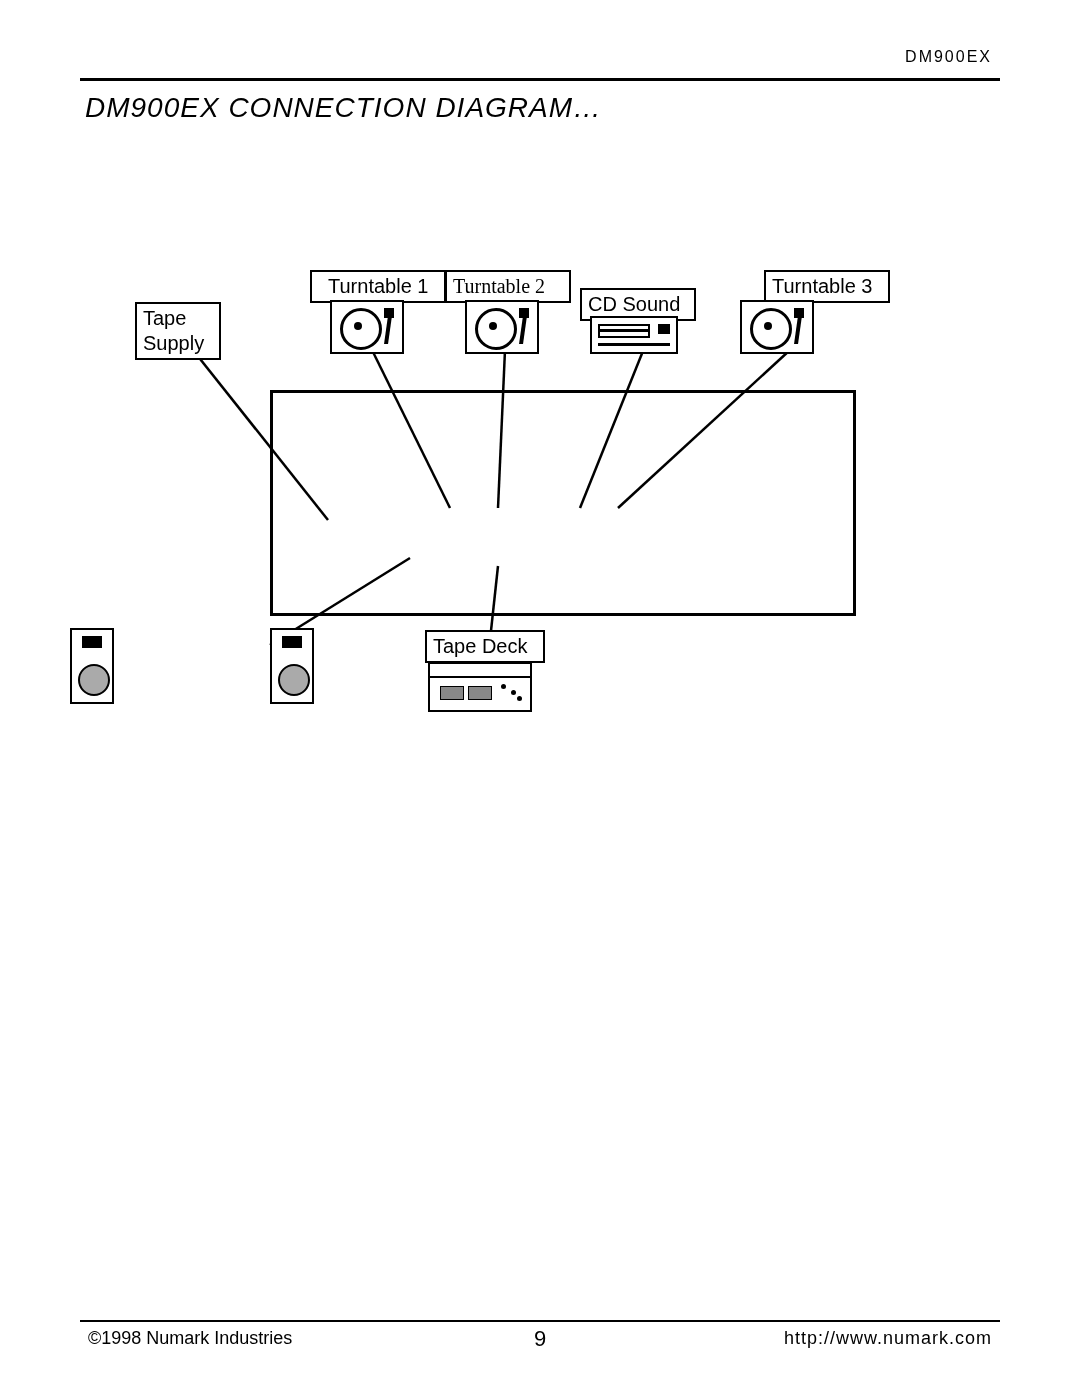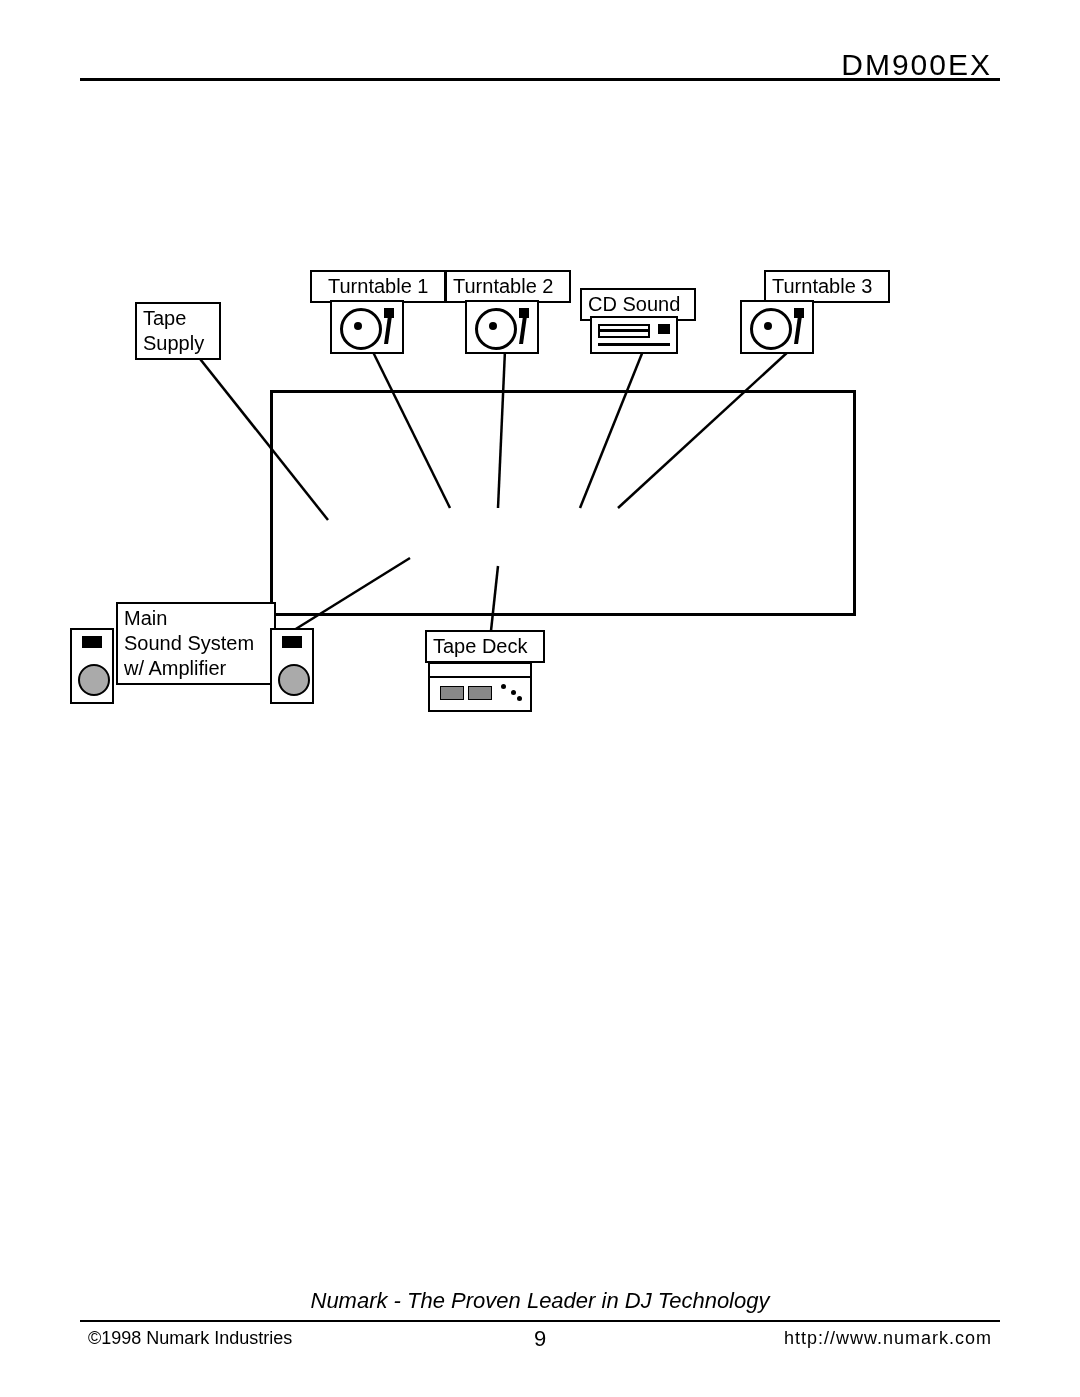--- a/index.html
+++ b/index.html
@@ -1,18 +1,18 @@
 <!DOCTYPE html>
 <html><head>
 <meta charset="utf-8">
 <style>
   html,body{margin:0;padding:0;background:#fff;font-family:Arial,Helvetica,sans-serif;}
   .page{position:relative;width:1080px;height:1397px;margin:0 auto;background:#fff;}
   .hr-top{position:absolute;left:80px;right:80px;top:78px;border-top:3px solid #000;}
-  .hdr-model{position:absolute;right:88px;top:48px;font-size:30px;letter-spacing:2px;}
+  .hdr-model{position:absolute;right:88px;top:48px;font-size:16px;letter-spacing:2px;}
   .title{position:absolute;left:85px;top:92px;font-size:28px;font-style:italic;letter-spacing:1px;}
   .diagram{position:absolute;left:80px;top:250px;width:920px;height:520px;}
   .box{position:absolute;border:2.5px solid #000;background:#fff;text-align:left;padding:2px 6px;font-size:20px;line-height:1.25;z-index:10;}
   .mixer{position:absolute;border:3px solid #000;background:#fff;}
   .jack{position:absolute;width:22px;height:22px;border:3px solid #000;border-radius:50%;background:#fff;}
   .dot-black{position:absolute;width:30px;height:30px;border-radius:50%;background:#000;}
   .dot-gray{position:absolute;width:28px;height:28px;border:2px solid #000;border-radius:50%;background:#aaa;}
   .small-rect{position:absolute;width:30px;height:12px;border:2px solid #000;background:#fff;}
   svg.lines{position:absolute;left:0;top:0;width:920px;height:520px;z-index:5;}
   
@@ -45,20 +45,21 @@
   .foot-c{position:absolute;left:0;right:0;top:1326px;text-align:center;font-size:22px;}
   .foot-r{position:absolute;right:88px;top:1328px;font-size:18px;letter-spacing:1px;}
 </style>
 </head>
 <body>
 
 <div class="page">
 
   <div class="hdr-model">DM900EX</div>
   <div class="hr-top"></div>
+  <div class="title">DM900EX CONNECTION DIAGRAM…</div>
 
   <div class="diagram">
 
     <svg class="lines">
       <g stroke="#000" stroke-width="2.5" fill="none">
         <line x1="105" y1="90" x2="248" y2="270"></line>
         <line x1="292" y1="100" x2="370" y2="258"></line>
         <line x1="425" y1="100" x2="418" y2="258"></line>
         <line x1="565" y1="96" x2="500" y2="258"></line>
         <line x1="710" y1="100" x2="538" y2="258"></line>
@@ -67,21 +68,21 @@
       </g>
     </svg>
 
     <div class="box" style="left:230px;top:20px;width:110px;padding-left:16px;">Turntable 1</div>
     <div class="tt" style="left:250px;top:50px;">
         <div class="platter"></div>
         <div class="cdot"></div>
         <div class="arm"></div>
       </div>
 
-    <div class="box" style="left:365px;top:20px;width:110px;">Turntable 2</div>
+    <div class="box" style="left:365px;top:20px;width:110px;font-family:Liberation Serif, serif;">Turntable 2</div>
     <div class="tt" style="left:385px;top:50px;">
         <div class="platter"></div>
         <div class="cdot"></div>
         <div class="arm"></div>
       </div>
 
     <div class="box" style="left:500px;top:38px;width:100px;">CD Sound</div>
     <div class="cd" style="left:510px;top:66px;">
         <div class="slot"></div>
         <div class="btn1"></div>
@@ -120,41 +121,35 @@
     <div class="jack" style="left:358px;top:298px;"></div>
     <div class="jack" style="left:406px;top:298px;"></div>
     <div class="jack" style="left:442px;top:298px;"></div>
     <div class="jack" style="left:492px;top:298px;"></div>
     <div class="jack" style="left:528px;top:298px;"></div>
 
     <div class="spk" style="left:-10px;top:378px;">
         <div class="tw"></div>
         <div class="wf"></div>
       </div>
-    <div class="box" style="left:36px;top:352px;width:144px;">
-      <span>Main</span><br>
-      <span>Sound System</span><br>
-      <span>w/ Amplifier</span>
-    </div>
     <div class="spk" style="left:190px;top:378px;">
         <div class="tw"></div>
         <div class="wf"></div>
       </div>
 
     <div class="box" style="left:345px;top:380px;width:104px;">Tape Deck</div>
     <div class="tape" style="left:348px;top:412px;">
         <div class="top"></div>
         <div class="b1"></div>
         <div class="b2"></div>
         <div class="d1"></div>
         <div class="d2"></div>
         <div class="d3"></div>
       </div>
 
   </div>
 
-  <div class="footer-slogan">Numark - The Proven Leader in DJ Technology</div>
   <div class="hr-bot"></div>
   <div class="foot-l">©1998 Numark Industries</div>
   <div class="foot-c">9</div>
   <div class="foot-r">http://www.numark.com</div>
 
 </div>
 
 </body></html>

